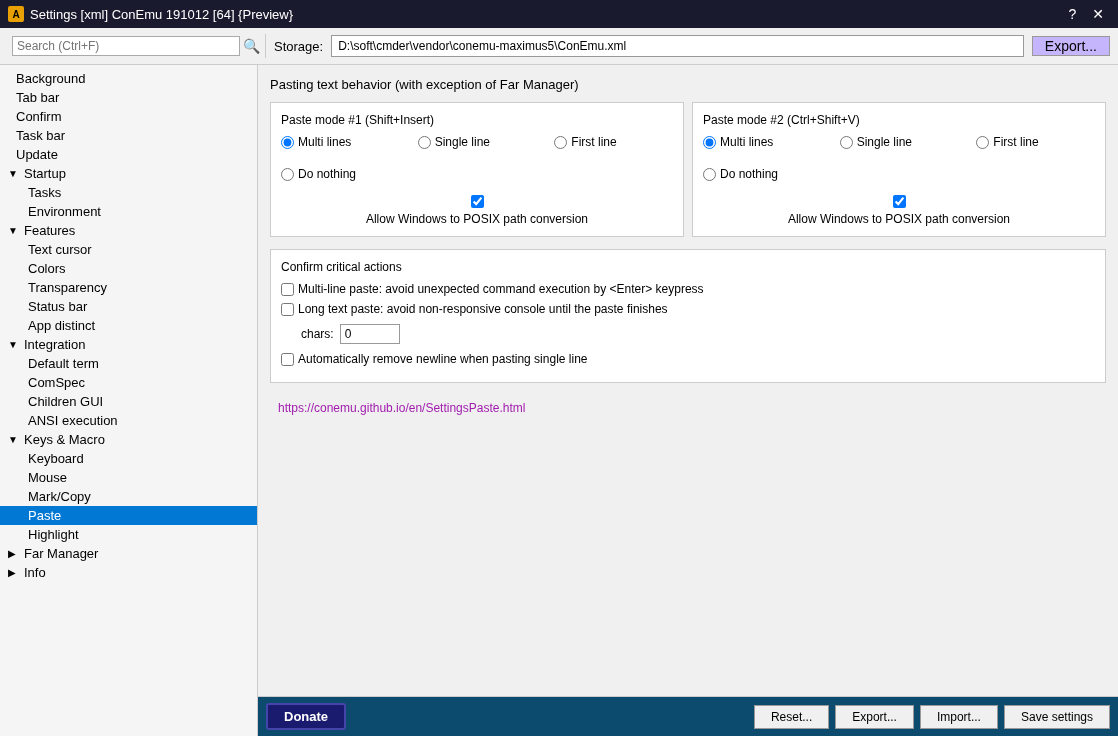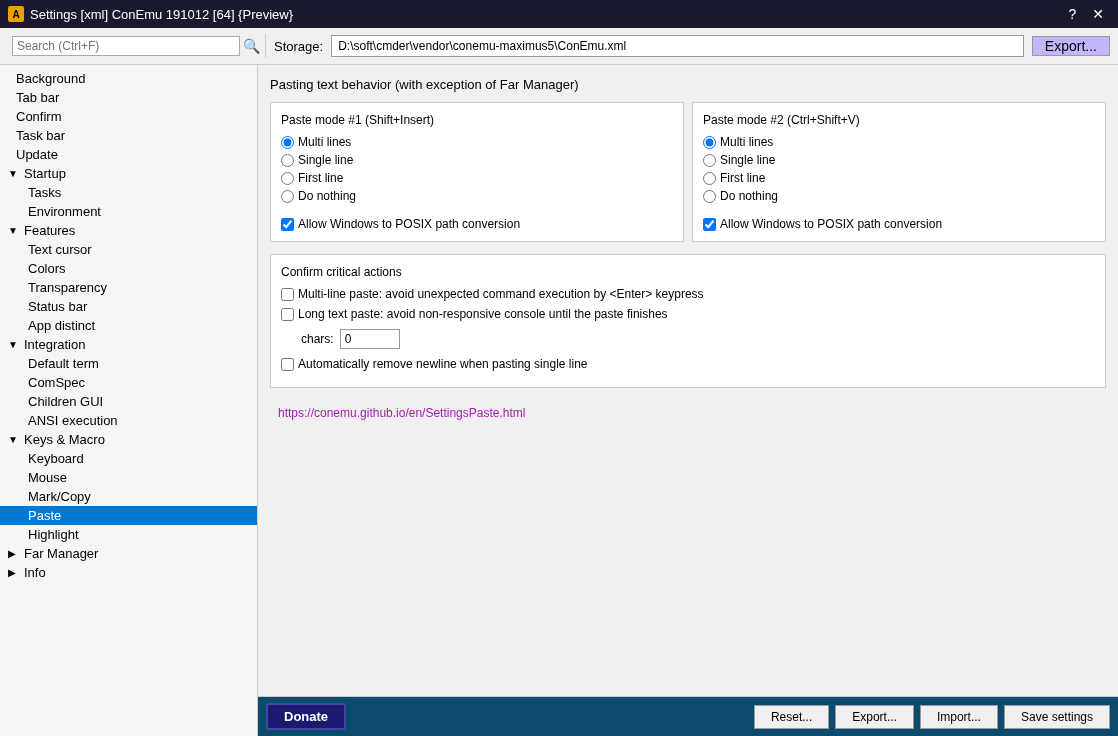--- a/index.html
+++ b/index.html
@@ -42,26 +42,26 @@
 
     .settings-panel { flex: 1; padding: 12px; overflow-y: auto; }
     
     .paste-title { font-size: 13px; margin-bottom: 10px; font-weight: normal; }
     
     .paste-modes { display: flex; gap: 8px; margin-bottom: 12px; }
     
     .paste-mode-box { flex: 1; border: 1px solid #ccc; background: #fff; padding: 10px; }
     .paste-mode-title { font-size: 12px; margin-bottom: 8px; font-weight: normal; }
     
-    .radio-grid { display: grid; grid-template-columns: 1fr; gap: 4px; margin-bottom: 8px; }
+    .radio-grid { display: grid; grid-template-columns: 1fr 1fr 1fr; gap: 18px; margin-bottom: 8px; }
     .radio-row { display: flex; align-items: center; gap: 4px; }
     .radio-row input[type=radio] { margin: 0; }
     .radio-row label { font-size: 12px; cursor: pointer; }
     
-    .checkbox-row { display: flex; align-items: center; gap: 4px; margin-top: 14px; }
+    .checkbox-row { display: flex; align-items: center; gap: 4px; margin-top: 14px; flex-direction: column; }
     .checkbox-row input[type=checkbox] { margin: 0; }
     .checkbox-row label { font-size: 12px; cursor: pointer; }
 
     .confirm-section { border: 1px solid #ccc; background: #fff; padding: 10px; margin-bottom: 10px; }
     .confirm-title { font-size: 12px; margin-bottom: 8px; }
     .confirm-check { display: flex; align-items: center; gap: 4px; margin-bottom: 6px; }
     .confirm-check input[type=checkbox] { margin: 0; }
     .confirm-check label { font-size: 12px; cursor: pointer; }
     
     .chars-row { display: flex; align-items: center; gap: 6px; margin: 8px 0; padding-left: 20px; }

